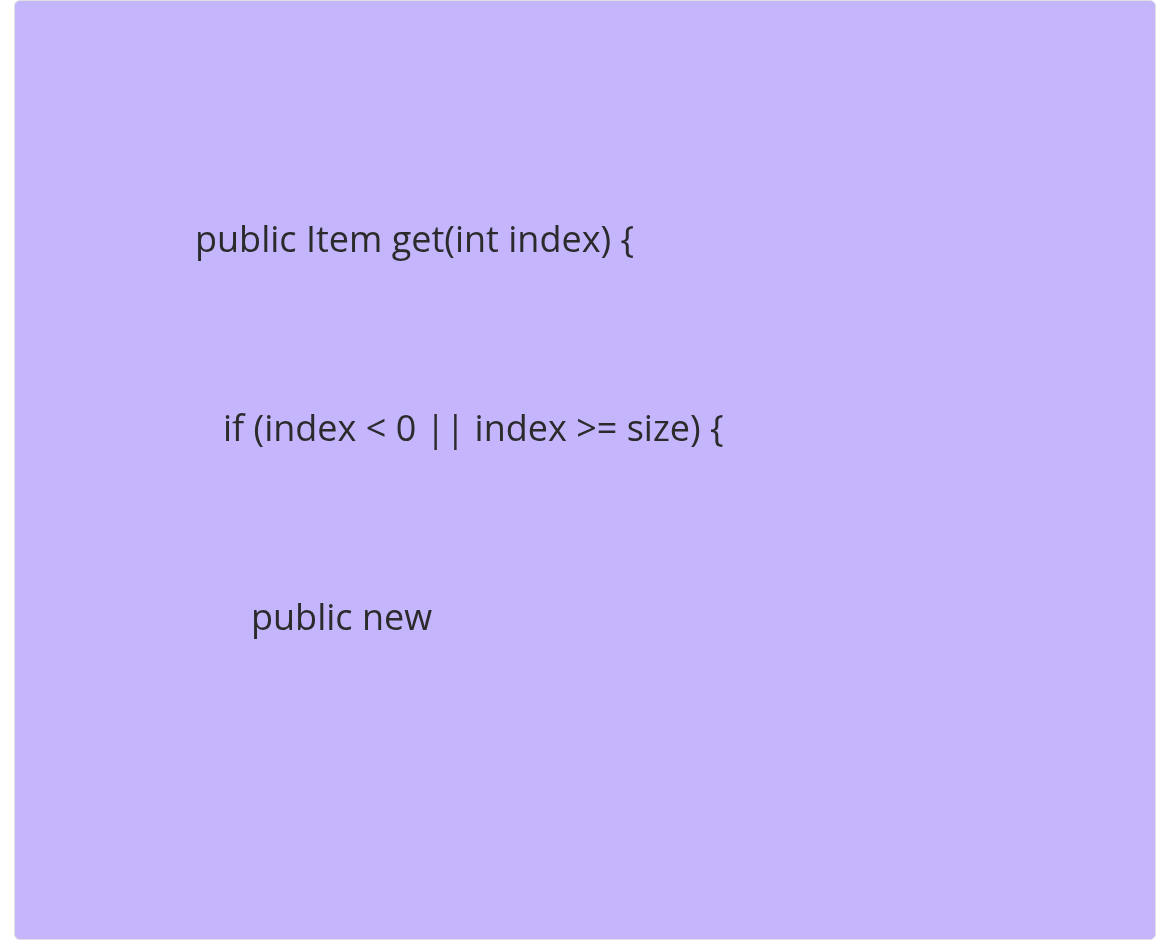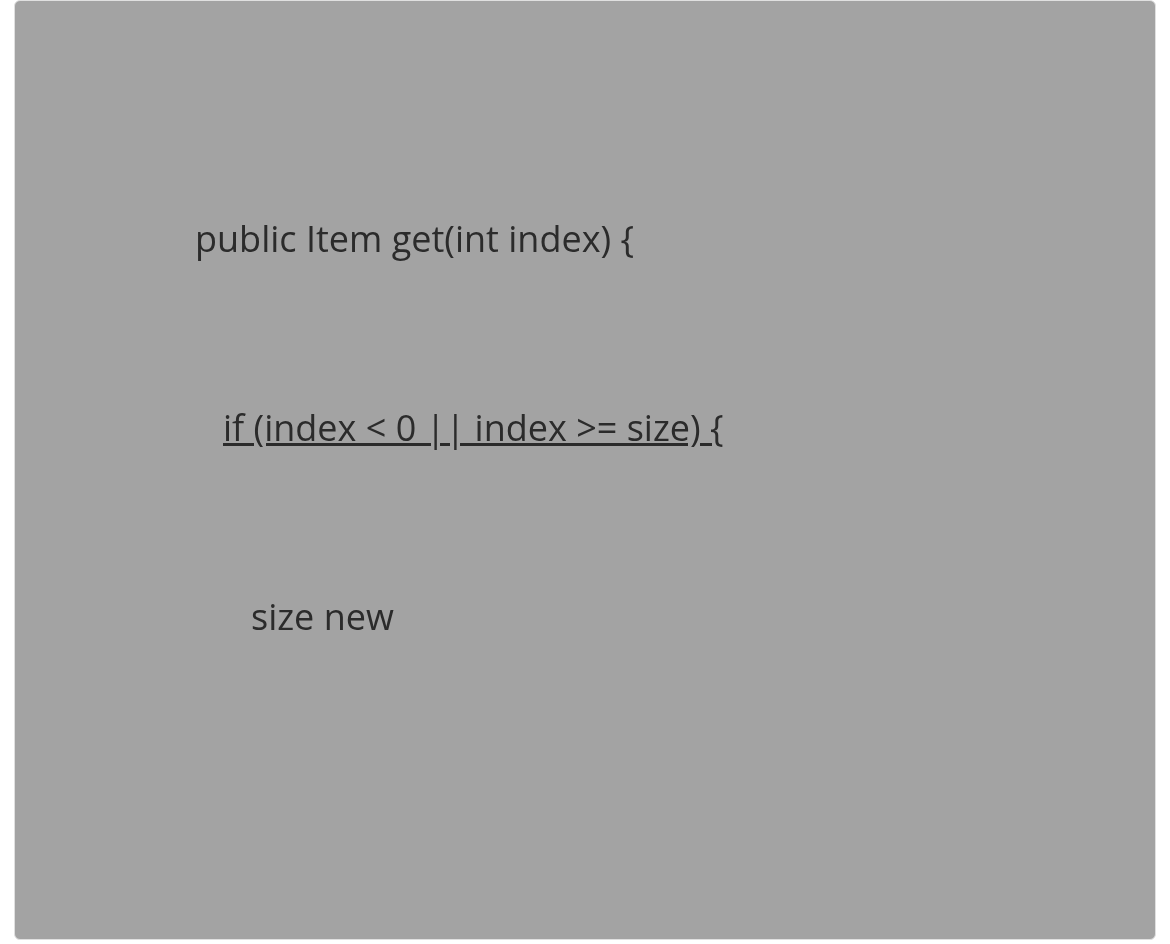--- a/index.html
+++ b/index.html
@@ -13,49 +13,48 @@
       width: 1170px;
       height: 944px;
       position: relative;
     }
     .container {
       border: 1px solid #e0e0e0;
       border-radius: 6px;
       margin: 0 14px;
       padding: 80px 180px 100px 180px;
       height: 940px;
-      background: #a3a3a3;
+      background: #c4b5fd;
     }
     .code-block {
       font-size: 36px;
       line-height: 1.75;
       color: #2b2b2b;
       font-weight: 400;
       white-space: pre-wrap;
       word-break: break-word;
     }
     .line {
       display: block;
     }
     .indent-1 {
       padding-left: 28px;
-      text-decoration: underline;
     }
     .indent-2 {
       padding-left: 56px;
     }
   </style>
 </head>
 <body>
 
 <div class="container">
   <div class="code-block">
     <span class="line">public Item get(int index) {</span>
     <span class="line indent-1">if (index &lt; 0 || index &gt;= size) {</span>
-    <span class="line indent-2">size new</span>
+    <span class="line indent-2">public new</span>
     
     
     
     
     
     
     
     
     
   </div>

